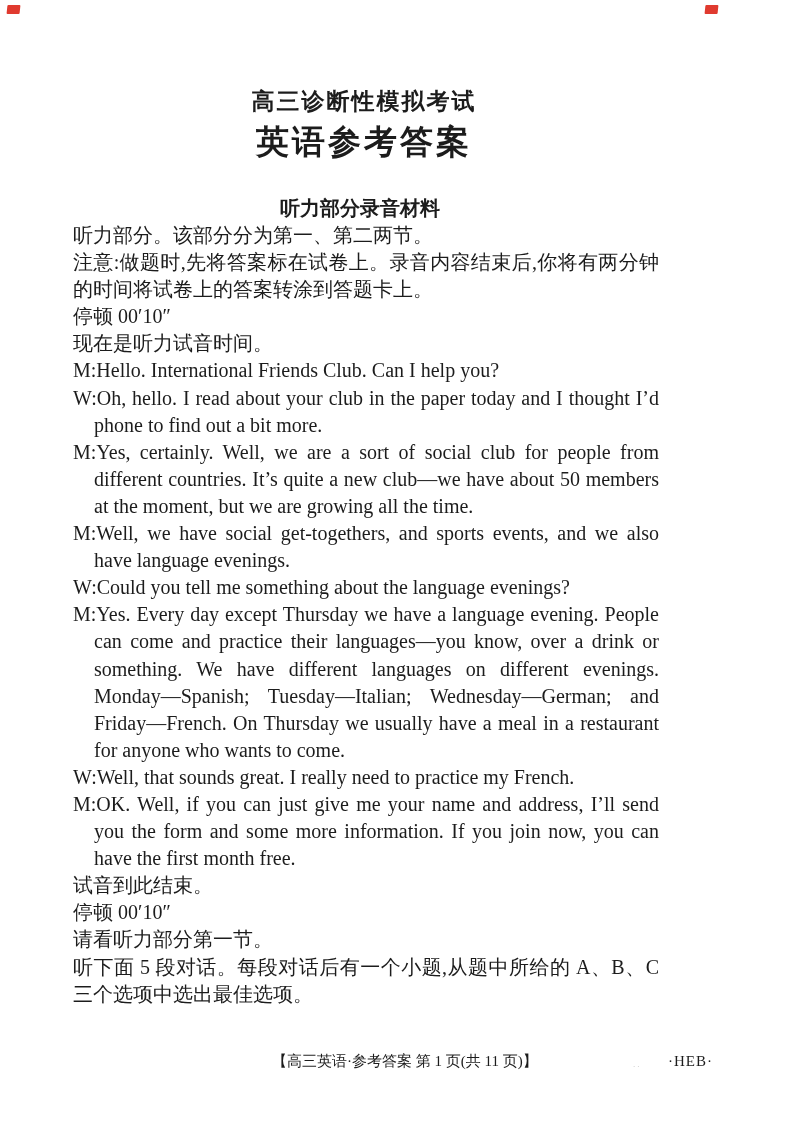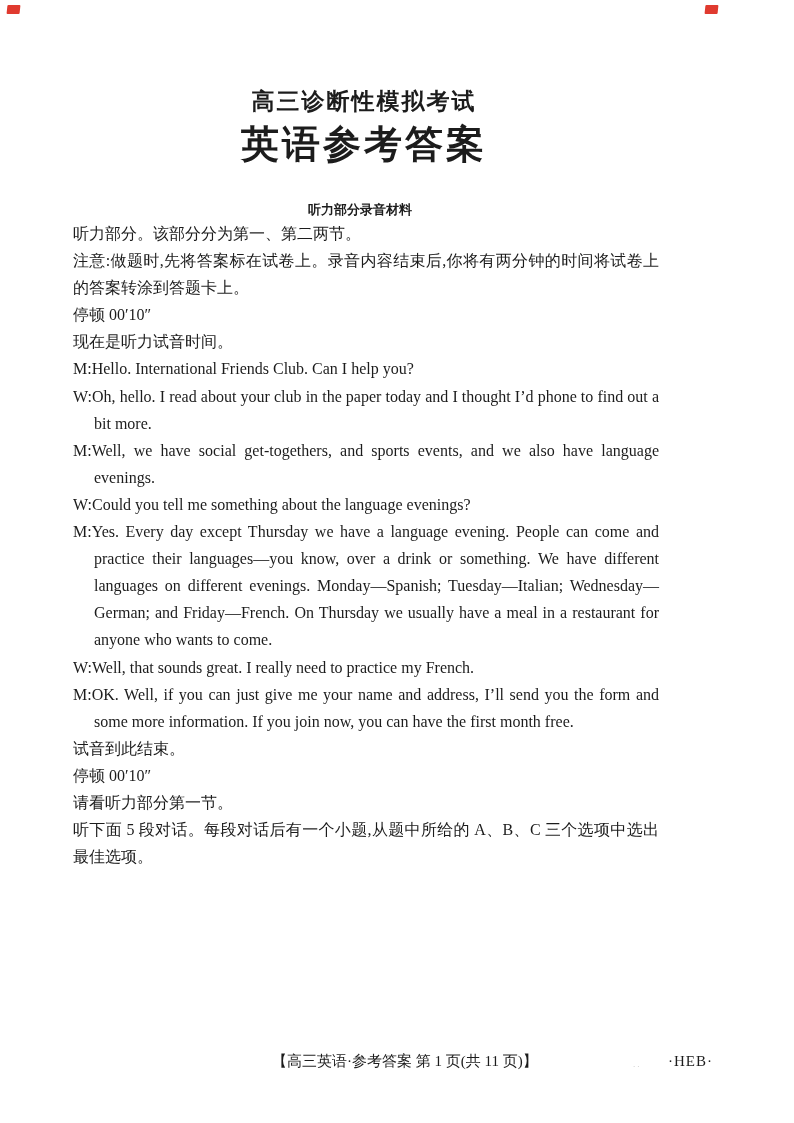--- a/index.html
+++ b/index.html
@@ -33,35 +33,35 @@
     font-family: "Liberation Sans", "DejaVu Sans", sans-serif;
     font-weight: bold;
     font-size: 23px;
     line-height: 1;
     letter-spacing: 2px;
   }
   .title-line2 {
     margin: 12px 0 0 0;
     font-family: "Liberation Sans", "DejaVu Sans", sans-serif;
     font-weight: bold;
-    font-size: 38px;
+    font-size: 33px;
     line-height: 1;
     letter-spacing: 3px;
   }
   .section-heading {
     margin: 40px 8px 2px 0;
     text-align: center;
     font-family: "Liberation Sans", "DejaVu Sans", sans-serif;
     font-weight: bold;
-    font-size: 13px;
+    font-size: 20px;
     line-height: 1;
   }
   .content {
     margin: 4px 69px 0 73px;
-    font-size: 16px;
+    font-size: 20px;
     line-height: 27.1px;
     text-align: justify;
   }
   .content p {
     margin: 0;
     padding: 0;
   }
   .content p.hang {
     padding-left: 21px;
     text-indent: -21px;
@@ -102,20 +102,21 @@
 
   <div class="section-heading">听力部分录音材料</div>
 
   <div class="content" id="transcript">
       <p>听力部分。该部分分为第一、第二两节。</p>
       <p>注意:做题时,先将答案标在试卷上。录音内容结束后,你将有两分钟的时间将试卷上的答案转涂到答题卡上。</p>
       <p>停顿 00′10″</p>
       <p>现在是听力试音时间。</p>
       <p class="hang">M:Hello. International Friends Club. Can I help you?</p>
       <p class="hang">W:Oh, hello. I read about your club in the paper today and I thought I’d phone to find out a bit more.</p>
+      <p class="hang">M:Yes, certainly. Well, we are a sort of social club for people from different countries. It’s quite a new club—we have about 50 members at the moment, but we are growing all the time.</p>
       <p class="hang">M:Well, we have social get-togethers, and sports events, and we also have language evenings.</p>
       <p class="hang">W:Could you tell me something about the language evenings?</p>
       <p class="hang">M:Yes. Every day except Thursday we have a language evening. People can come and practice their languages—you know, over a drink or something. We have different languages on different evenings. Monday—Spanish; Tuesday—Italian; Wednesday—German; and Friday—French. On Thursday we usually have a meal in a restaurant for anyone who wants to come.</p>
       <p class="hang">W:Well, that sounds great. I really need to practice my French.</p>
       <p class="hang">M:OK. Well, if you can just give me your name and address, I’ll send you the form and some more information. If you join now, you can have the first month free.</p>
       <p>试音到此结束。</p>
       <p>停顿 00′10″</p>
       <p>请看听力部分第一节。</p>
       <p>听下面 5 段对话。每段对话后有一个小题,从题中所给的 A、B、C 三个选项中选出最佳选项。</p>
     </div>

